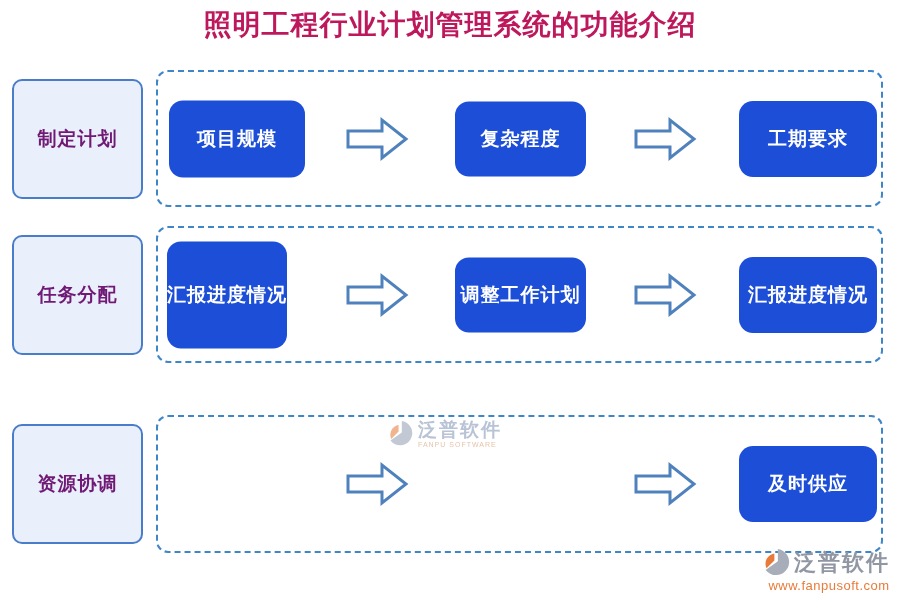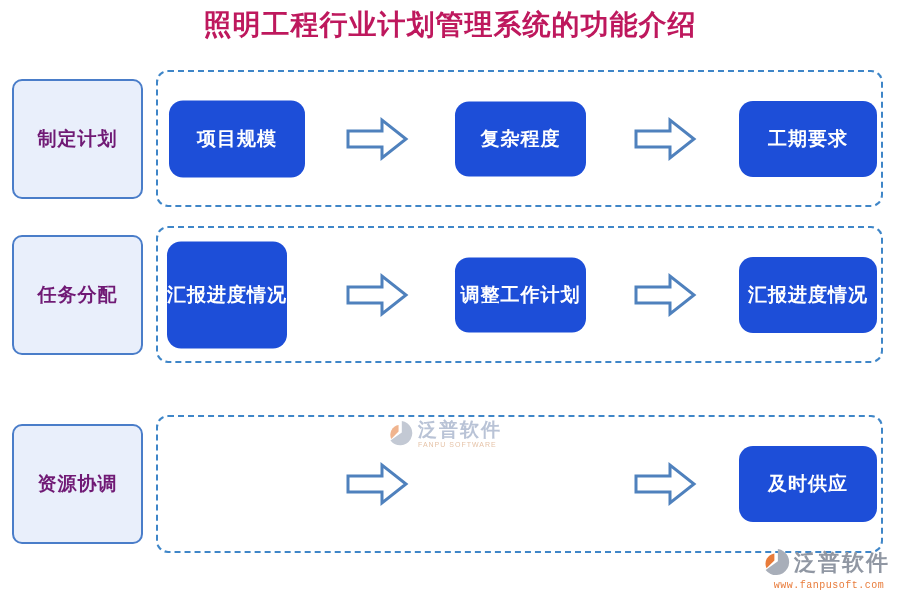--- a/index.html
+++ b/index.html
@@ -61,22 +61,22 @@
   .footer-logo{
     position:absolute;right:5px;bottom:7px;z-index:3;
     width:132px;text-align:center;
   }
   .fl-top{display:flex;align-items:center;justify-content:flex-start;}
   .fl-brand{
     font-size:22px;font-weight:bold;color:#9097a3;letter-spacing:2px;
     line-height:26px;margin-left:3px;
   }
   .fl-url{
-    font-size:10px;color:#e87b3a;letter-spacing:0.5px;line-height:14px;
-    font-family:Liberation Mono, monospace;
+    font-size:13px;color:#e87b3a;letter-spacing:0.5px;line-height:14px;
+    font-family:Liberation Sans, sans-serif;
   }
 </style>
 </head>
 <body>
 
 <div class="watermark">
   <svg width="26" height="30" viewBox="0 0 32 36">
     <path d="M17 2 A15 15 0 1 1 3 26 L17 16 Z" fill="#c3c9d4"></path>
     <path d="M13 7 A12 12 0 0 0 4 24 L13 15 Z" fill="#f0b48e"></path>
   </svg>

